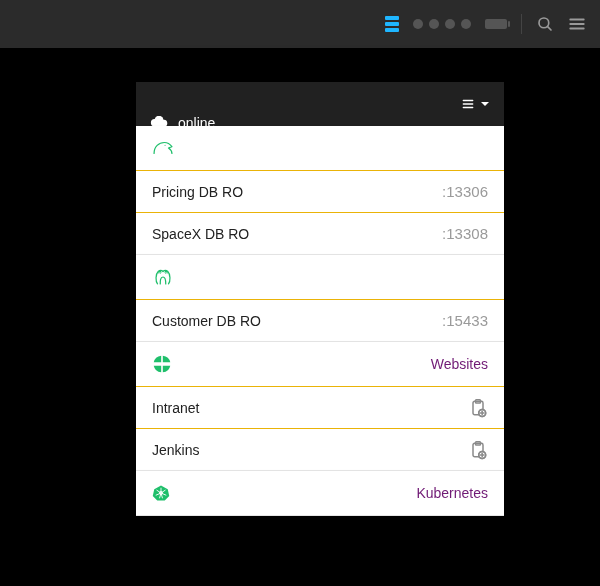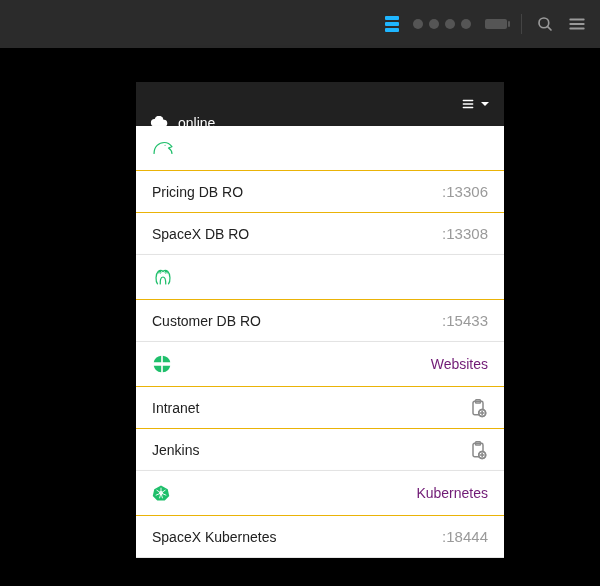--- a/index.html
+++ b/index.html
@@ -221,21 +221,17 @@
               <line x1="12" y1="12" x2="19" y2="15"></line>
               <line x1="12" y1="12" x2="14" y2="19"></line>
               <line x1="12" y1="12" x2="10" y2="19"></line>
               <line x1="12" y1="12" x2="5" y2="15"></line>
               <line x1="12" y1="12" x2="6" y2="8"></line>
             </g>
           </svg>
         </span>
         <span class="head-label">Kubernetes</span>
       </div>
-      <div class="row">
-        <span class="name">SpaceX Kubernetes</span>
-        <span class="port">:18444</span>
-      </div>
     </div>
 
   </div>
 
 </div>
 
 </body></html>

